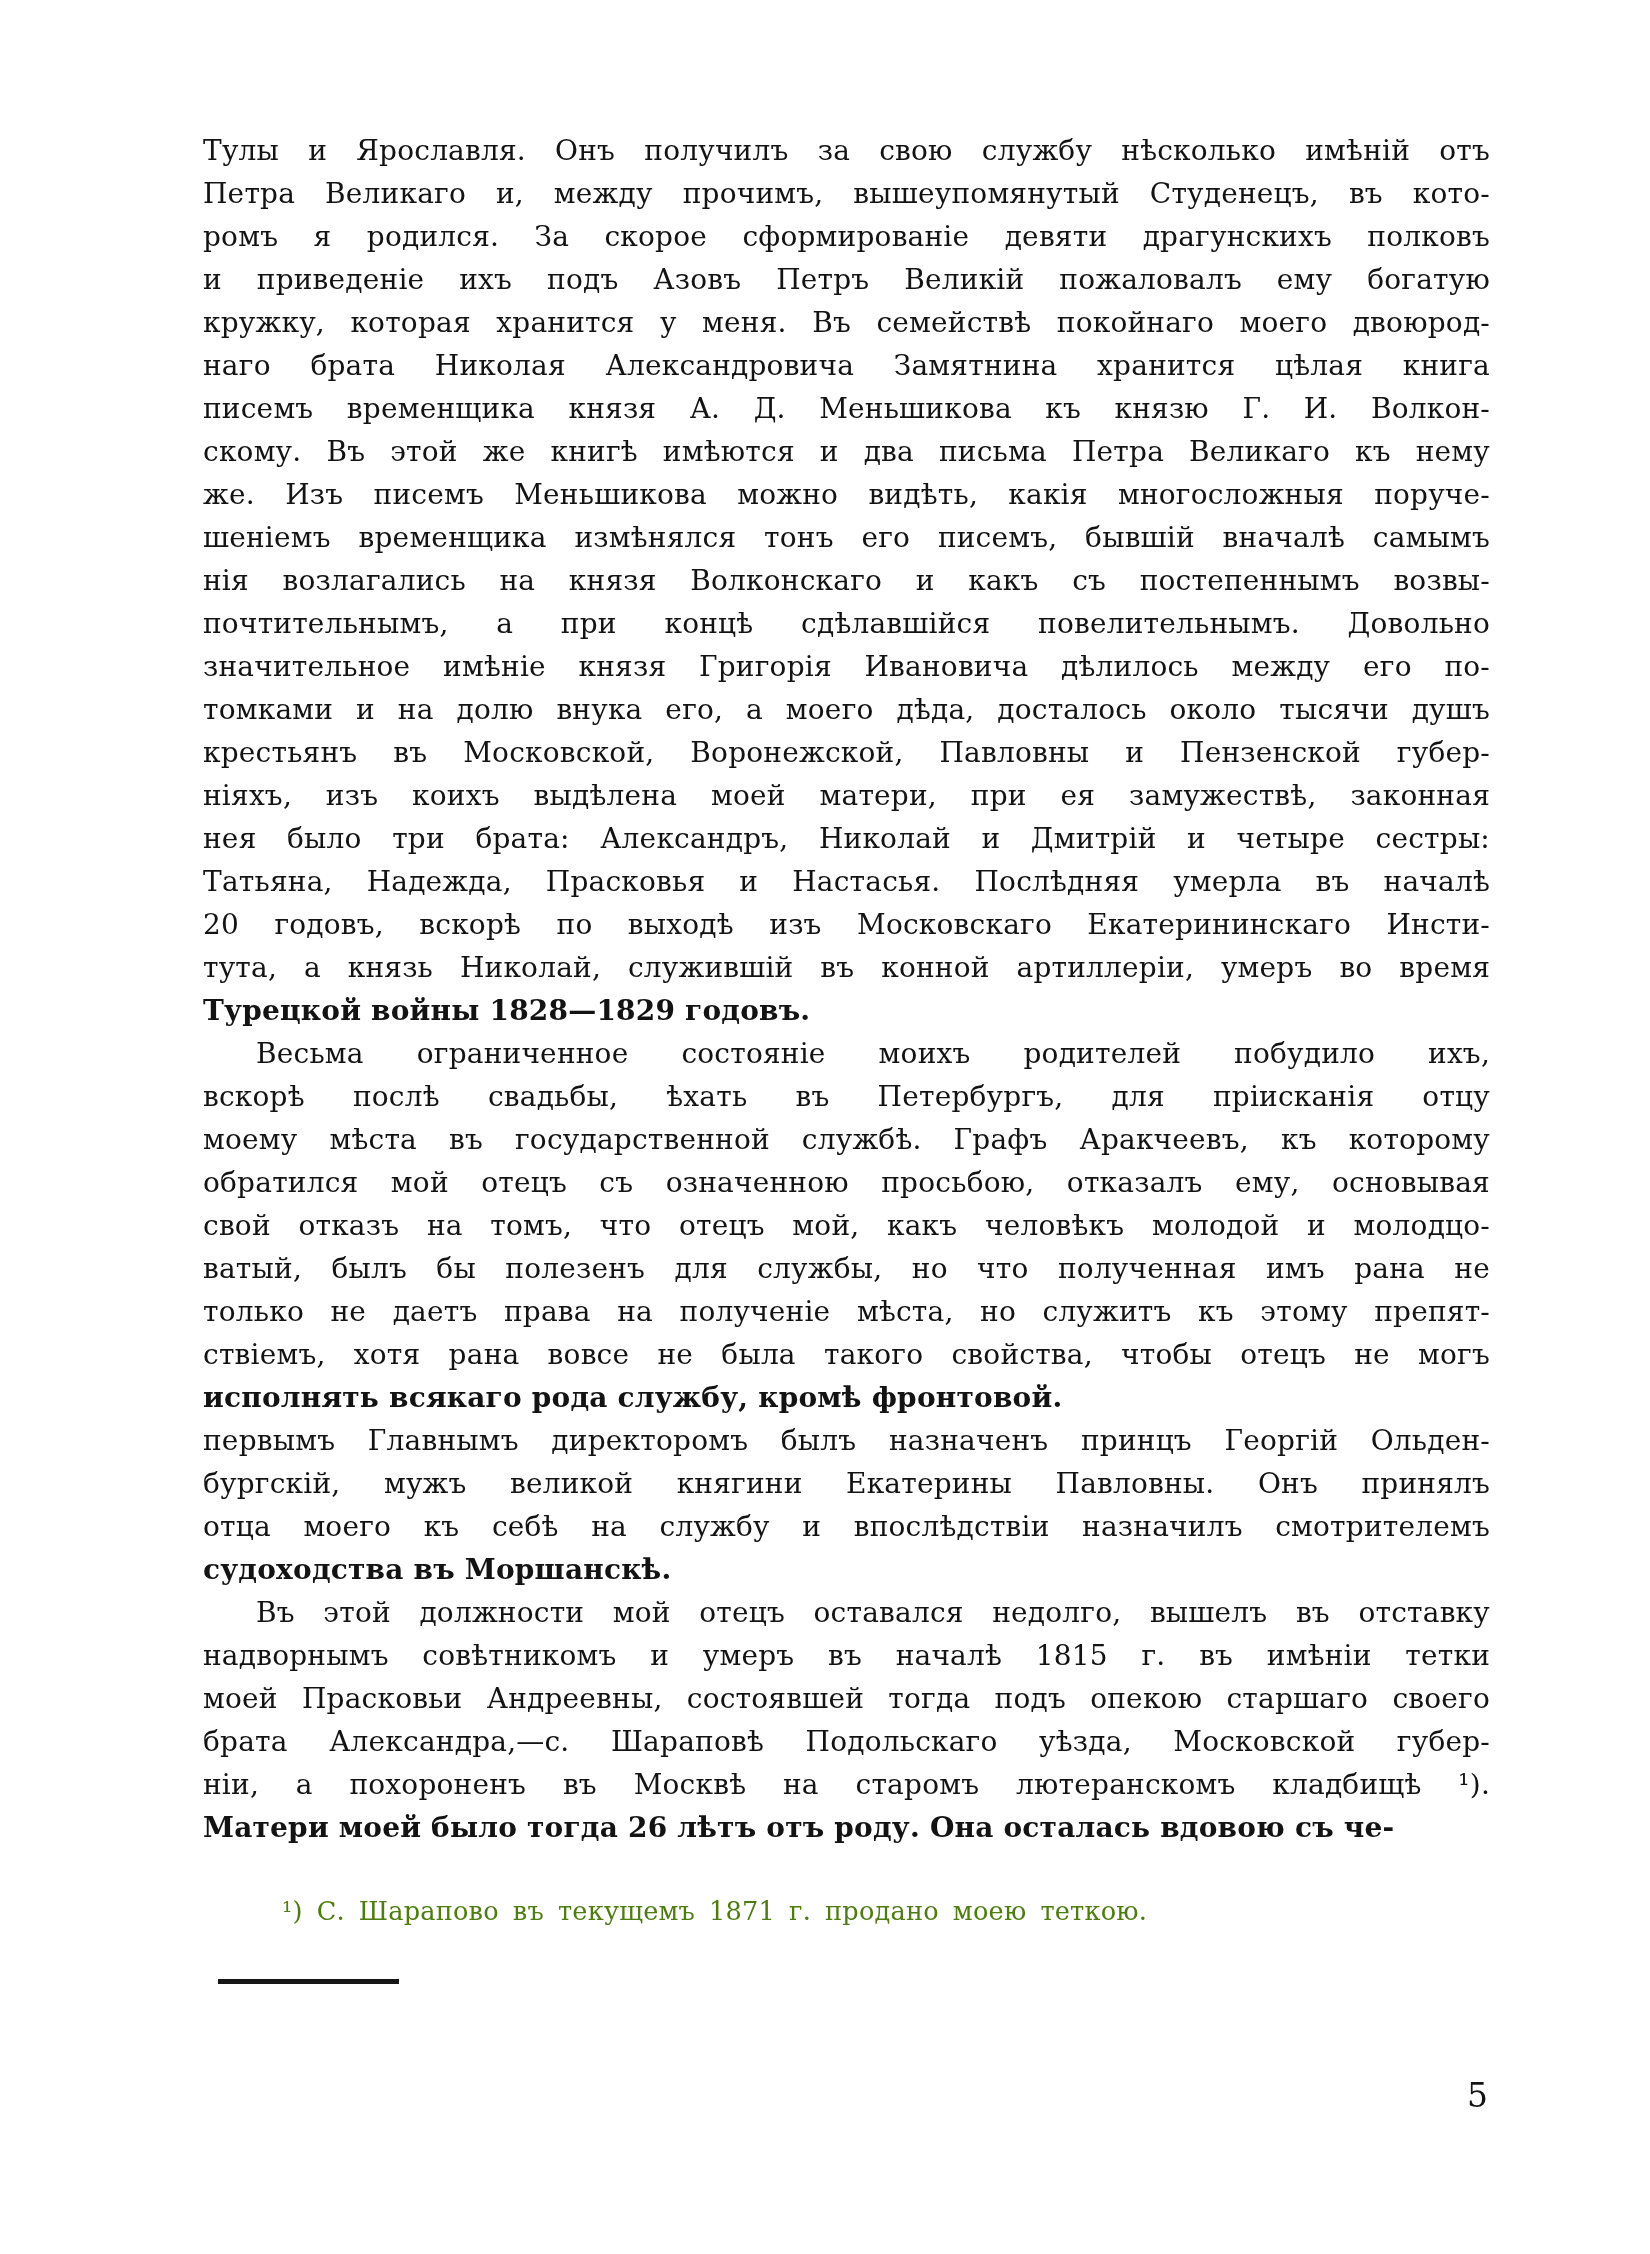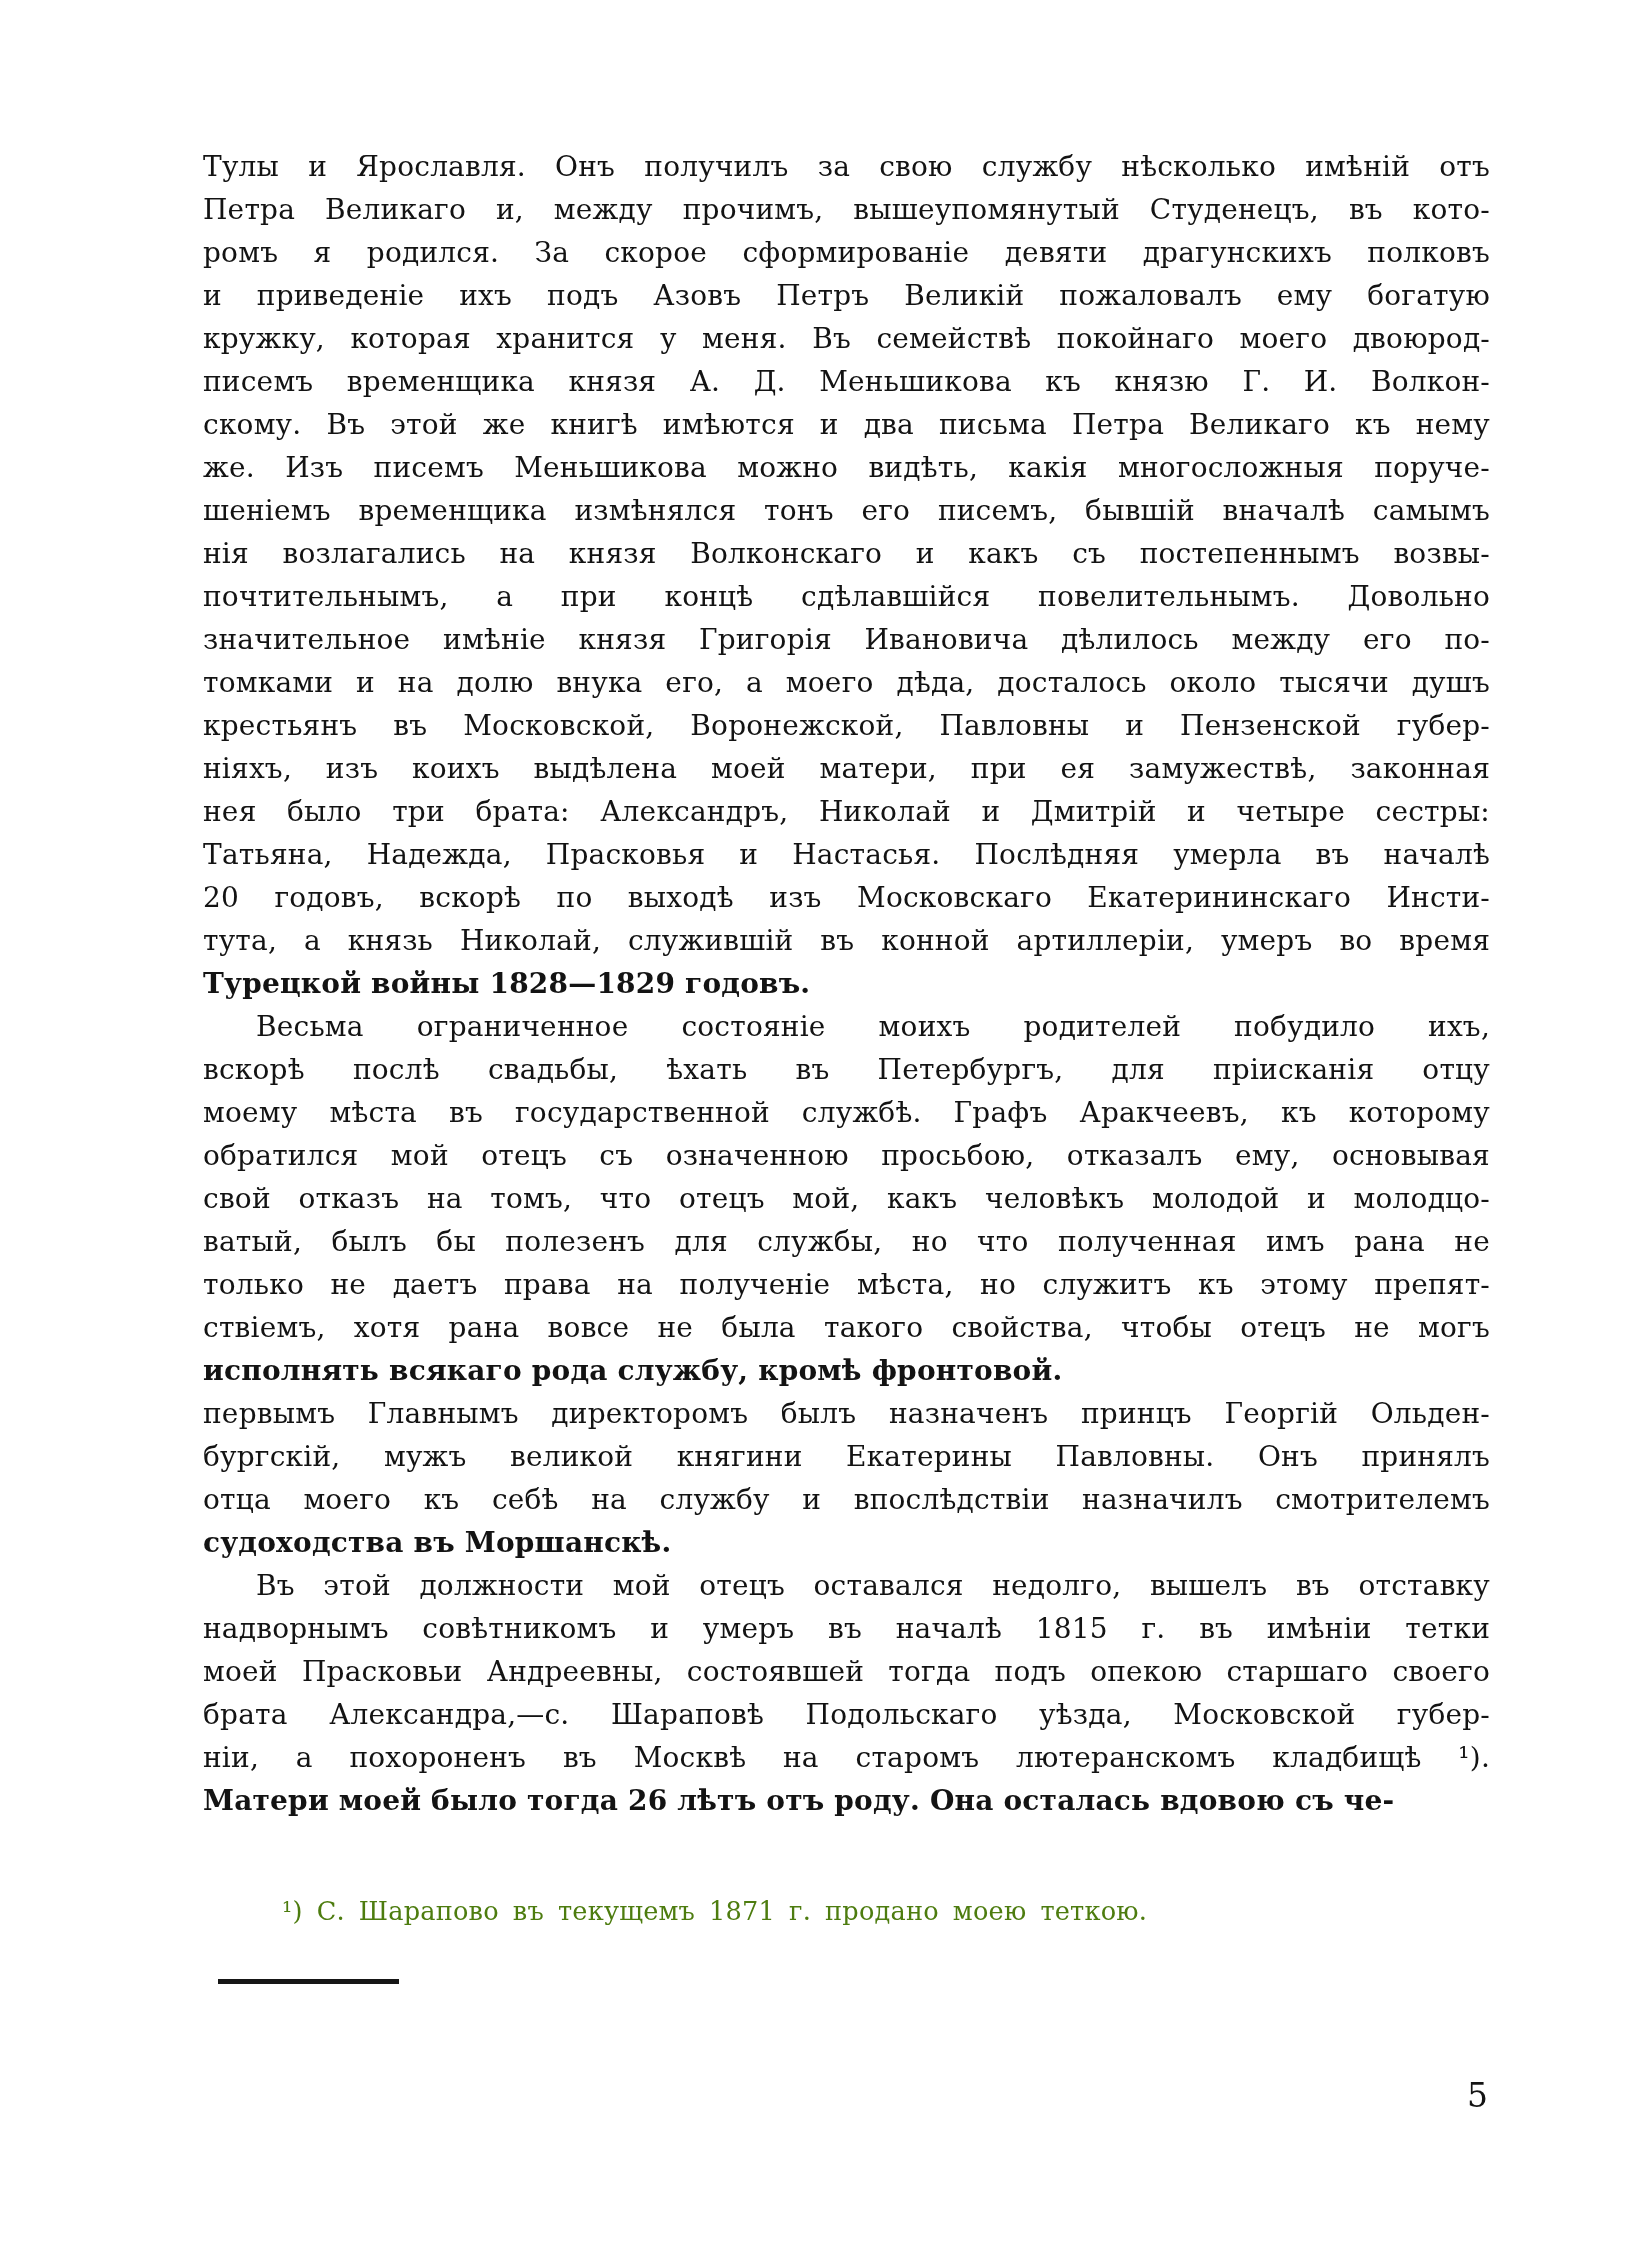--- a/index.html
+++ b/index.html
@@ -14,21 +14,20 @@
     background: #ffffff;
     font-family: "DejaVu Serif", "Liberation Serif", serif;
     color: #131313;
     overflow: hidden;
   }
   .text-block {
     position: absolute;
     left: 203px;
     top: 129px;
     width: 1287px;
-    margin-top: 16px;
   }
   .ln {
     font-size: 28px;
     line-height: 43px;
     letter-spacing: 0.2px;
     text-align: justify;
     text-align-last: justify;
     text-justify: inter-word;
     white-space: normal;
   }
@@ -69,20 +68,21 @@
 <body>
 
 <div class="page">
 
   <div class="text-block">
     <div class="ln">Тулы и Ярославля. Онъ получилъ за свою службу нѣсколько имѣній отъ</div>
     <div class="ln">Петра Великаго и, между прочимъ, вышеупомянутый Студенецъ, въ кото-</div>
     <div class="ln">ромъ я родился. За скорое сформированіе девяти драгунскихъ полковъ</div>
     <div class="ln">и приведеніе ихъ подъ Азовъ Петръ Великій пожаловалъ ему богатую</div>
     <div class="ln">кружку, которая хранится у меня. Въ семействѣ покойнаго моего двоюрод-</div>
+    <div class="ln">наго брата Николая Александровича Замятнина хранится цѣлая книга</div>
     <div class="ln">писемъ временщика князя А. Д. Меньшикова къ князю Г. И. Волкон-</div>
     <div class="ln">скому. Въ этой же книгѣ имѣются и два письма Петра Великаго къ нему</div>
     <div class="ln">же. Изъ писемъ Меньшикова можно видѣть, какія многосложныя поруче-</div>
     <div class="ln">шеніемъ временщика измѣнялся тонъ его писемъ, бывшій вначалѣ самымъ</div>
     <div class="ln">нія возлагались на князя Волконскаго и какъ съ постепеннымъ возвы-</div>
     <div class="ln">почтительнымъ, а при концѣ сдѣлавшійся повелительнымъ. Довольно</div>
     <div class="ln">значительное имѣніе князя Григорія Ивановича дѣлилось между его по-</div>
     <div class="ln">томками и на долю внука его, а моего дѣда, досталось около тысячи душъ</div>
     <div class="ln">крестьянъ въ Московской, Воронежской, Павловны и Пензенской губер-</div>
     <div class="ln">ніяхъ, изъ коихъ выдѣлена моей матери, при ея замужествѣ, законная</div>

